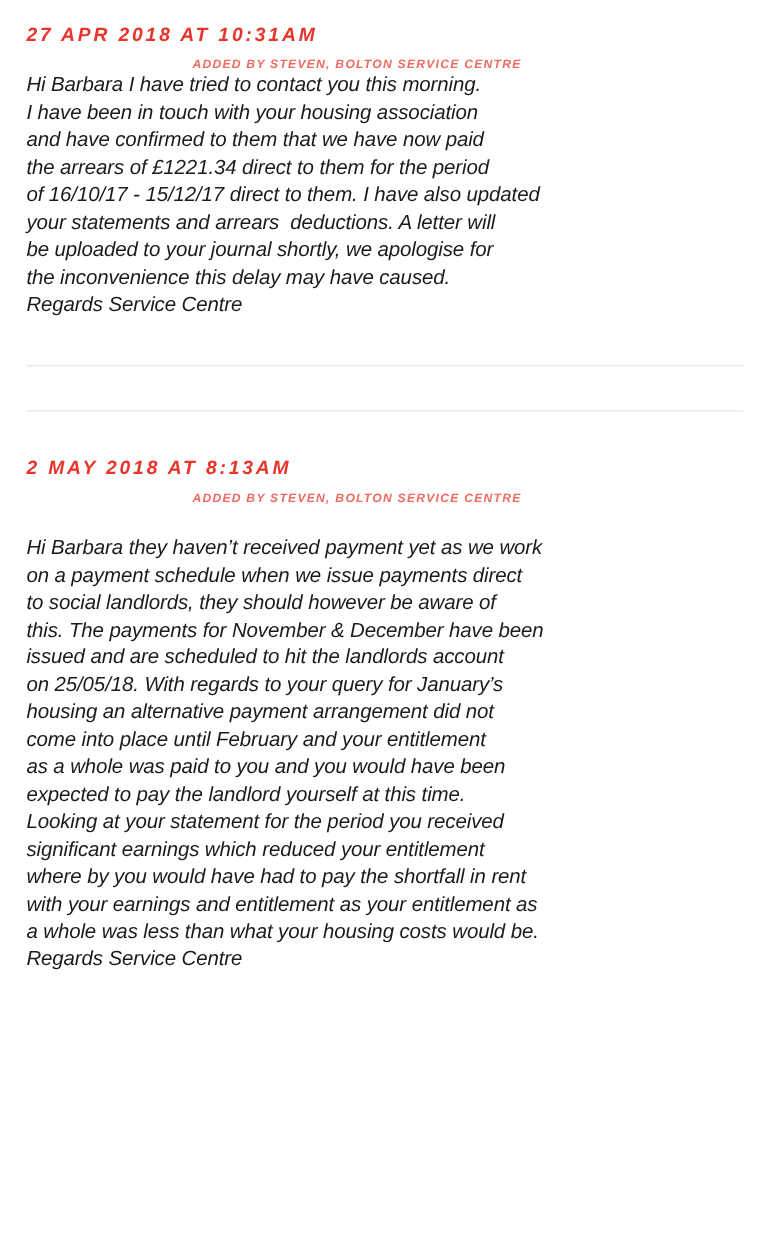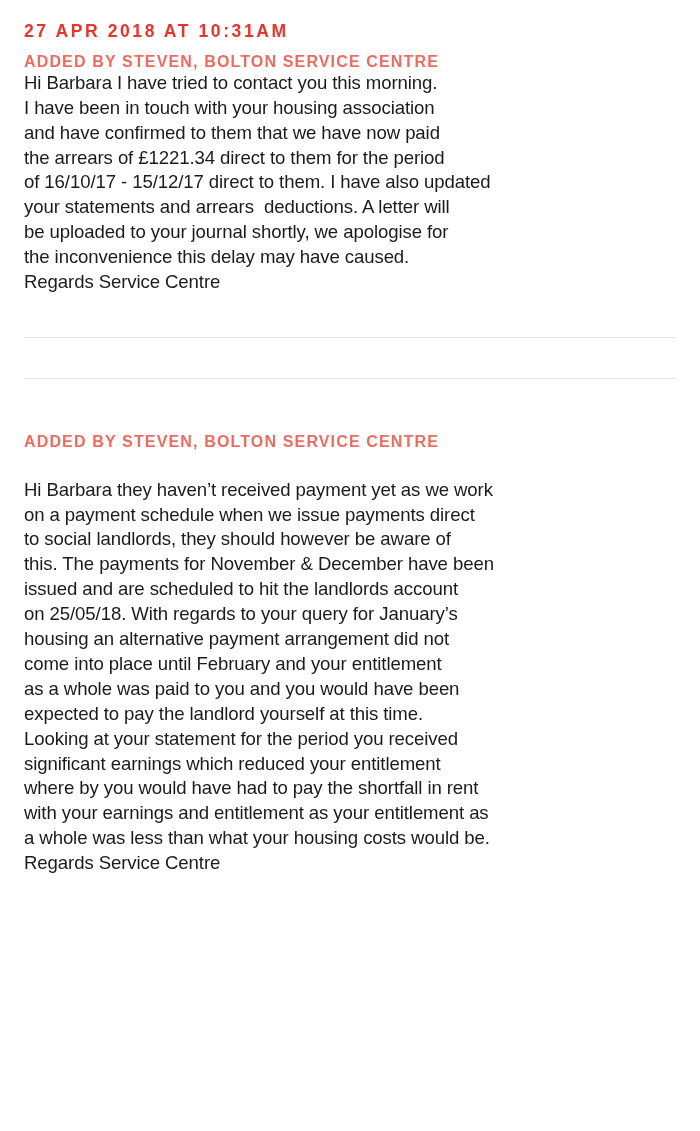--- a/index.html
+++ b/index.html
@@ -12,20 +12,21 @@
     height: 1131px;
     font-family: "Liberation Sans", sans-serif;
     -webkit-font-smoothing: antialiased;
     overflow: hidden;
   }
 
   .journal {
     width: 649px;
     box-sizing: border-box;
     padding: 0;
+    font-style: italic;
   }
 
   .entry {
     padding: 0 24px;
     box-sizing: border-box;
   }
 
   .entry-divider {
     height: 1px;
     background: #e3e3e3;
@@ -39,27 +40,28 @@
     font-weight: bold;
     letter-spacing: 2.6px;
     line-height: 1.1;
     margin: 0;
     padding: 0;
     white-space: nowrap;
   }
 
   .entry-subheading {
     color: #ef6a5f;
-    font-size: 16px;
+    font-size: 11px;
     font-weight: bold;
     letter-spacing: 1.15px;
     line-height: 1.1;
     margin: 0;
     padding: 0;
     white-space: nowrap;
+    text-align: center;
   }
 
   .entry-body {
     color: #1b1b1b;
     font-size: 18.6px;
     line-height: 24.9px;
     letter-spacing: -0.1px;
     margin: 0;
     padding: 0;
     white-space: pre-wrap;
@@ -100,20 +102,21 @@
   </article>
   <div class="entry-1-spacer"></div>
 
   <div class="entry-divider"></div>
 
   <div class="entry-2-spacer"></div>
 
   <div class="entry-divider"></div>
 
   <article class="entry entry-3">
+    <h2 class="entry-heading">2 MAY 2018 AT 8:13AM</h2>
     <div class="entry-subheading">ADDED BY STEVEN, BOLTON SERVICE CENTRE</div>
     <p class="entry-body">Hi Barbara they haven’t received payment yet as we work
 on a payment schedule when we issue payments direct
 to social landlords, they should however be aware of
 this. The payments for November &amp; December have been
 issued and are scheduled to hit the landlords account
 on 25/05/18. With regards to your query for January’s
 housing an alternative payment arrangement did not
 come into place until February and your entitlement
 as a whole was paid to you and you would have been

